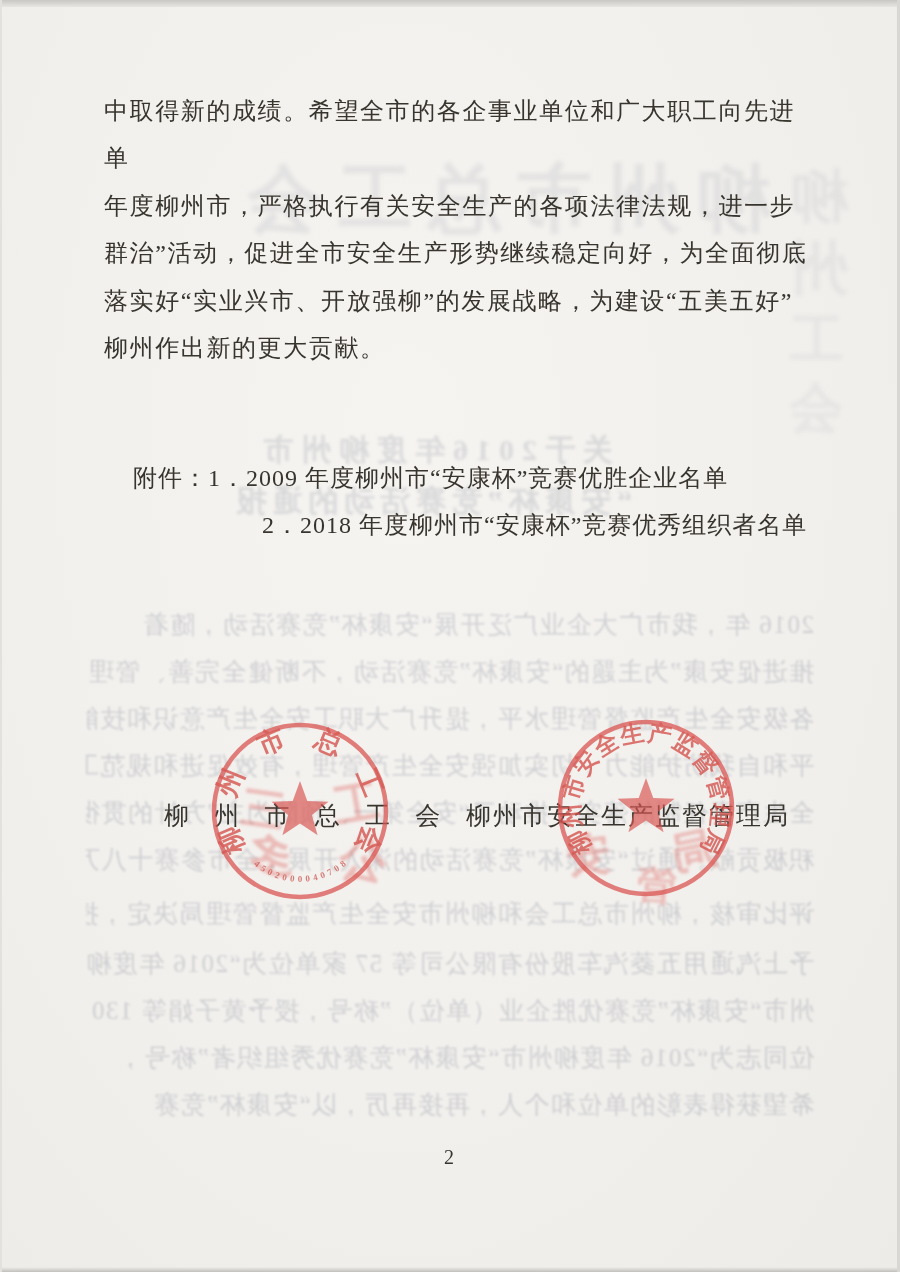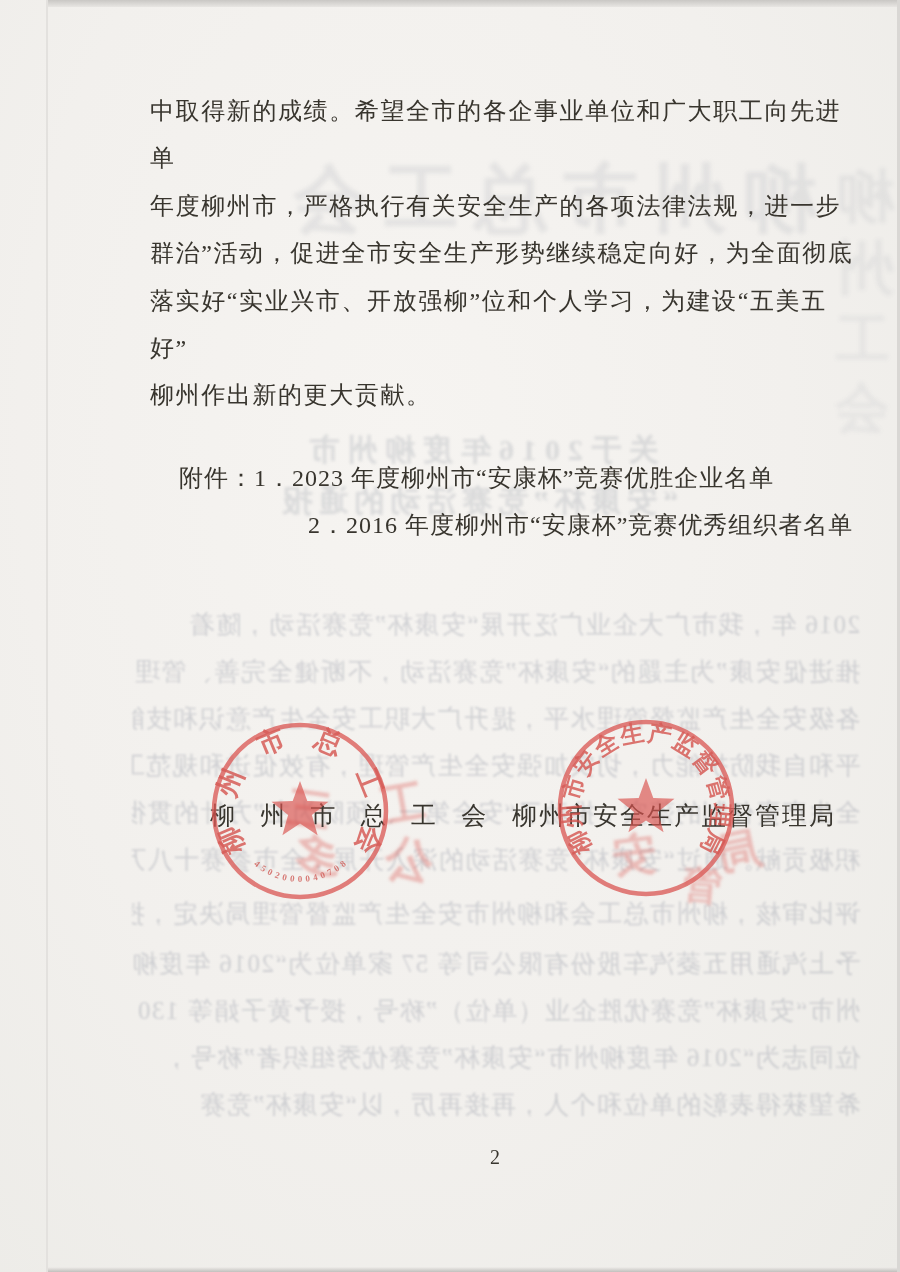--- a/index.html
+++ b/index.html
@@ -1,19 +1,19 @@
 <!DOCTYPE html>
 <html><head>
 <meta charset="utf-8">
 <style>
   html,body{margin:0;padding:0;width:900px;height:1272px;overflow:hidden;}
   body{font-family:"Liberation Serif","DejaVu Serif",serif;}
   .paper{position:relative;width:900px;height:1272px;
          background:radial-gradient(ellipse at 45% 35%, #f6f4f1 0%, #f2f0ed 55%, #ecebe7 100%);}
-  .abs{position:absolute;margin-left:46px;}
+  .abs{position:absolute;}
   
   .edge-top{left:0;top:0;width:900px;height:7px;background:linear-gradient(#c9c7c4,#e8e6e3);}
   .edge-bottom{left:0;bottom:0;width:900px;height:5px;background:linear-gradient(#efedea,#c2c0bd);}
   .edge-right{right:0;top:0;width:3px;height:1272px;background:#d9d7d4;}
   .edge-left{left:0;top:0;width:2px;height:1272px;background:#e3e1de;}
   
   .ink{color:#38352e;}
   .body-text{left:104px;top:88px;width:714px;font-size:24px;line-height:47.4px;letter-spacing:1.6px;}
   .att-line{font-size:24px;letter-spacing:1px;}
   .sig{font-size:25px;}
@@ -66,26 +66,26 @@
     <div class="abs g-red" style="left:338px;top:828px;font-size:48px;transform:scaleX(-1) rotate(-6deg);">公</div>
     <div class="abs g-red" style="left:566px;top:826px;font-size:44px;transform:scaleX(-1) rotate(7deg);">安</div>
     <div class="abs g-red" style="left:636px;top:858px;font-size:40px;transform:scaleX(-1) rotate(-5deg);">管</div>
     <div class="abs g-red" style="left:672px;top:822px;font-size:44px;transform:scaleX(-1) rotate(12deg);">局</div>
   </div>
 
   <div class="abs ink body-text">
     <div>中取得新的成绩。希望全市的各企事业单位和广大职工向先进单</div>
     <div>年度柳州市，严格执行有关安全生产的各项法律法规，进一步</div>
     <div>群治”活动，促进全市安全生产形势继续稳定向好，为全面彻底</div>
-    <div>落实好“实业兴市、开放强柳”位和个人学习，为建设“五美五好”</div>
+    <div>落实好“实业兴市、开放强柳”的发展战略，为建设“五美五好”</div>
     <div>柳州作出新的更大贡献。</div>
   </div>
 
-  <div class="abs ink att-line" style="left:133px;top:462px;">附件：1．2023 年度柳州市“安康杯”竞赛优胜企业名单</div>
-  <div class="abs ink att-line" style="left:262px;top:509px;">2．2016 年度柳州市“安康杯”竞赛优秀组织者名单</div>
+  <div class="abs ink att-line" style="left:133px;top:462px;">附件：1．2009 年度柳州市“安康杯”竞赛优胜企业名单</div>
+  <div class="abs ink att-line" style="left:262px;top:509px;">2．2018 年度柳州市“安康杯”竞赛优秀组织者名单</div>
 
   <div class="abs ink sig" style="left:164px;top:799px;letter-spacing:5px;word-spacing:9px;">柳 州 市 总 工 会</div>
   <div class="abs ink sig" style="left:466px;top:799px;letter-spacing:2px;">柳州市安全生产监督管理局</div>
 
   <div class="abs ink page-num" style="left:444px;top:1146px;">2</div>
 
   <svg class="stamp" style="left:208px;top:719px;" width="184" height="184" viewBox="0 0 184 184">
     <circle class="stamp-ring" cx="92" cy="92" r="86"></circle>
     <polygon class="stamp-star" points="92,62 99.3,81.9 120.5,82.7 103.9,95.9 109.6,116.3 92,104.5 74.4,116.3 80.1,95.9 63.5,82.7 84.7,81.9"></polygon>
     <g>

